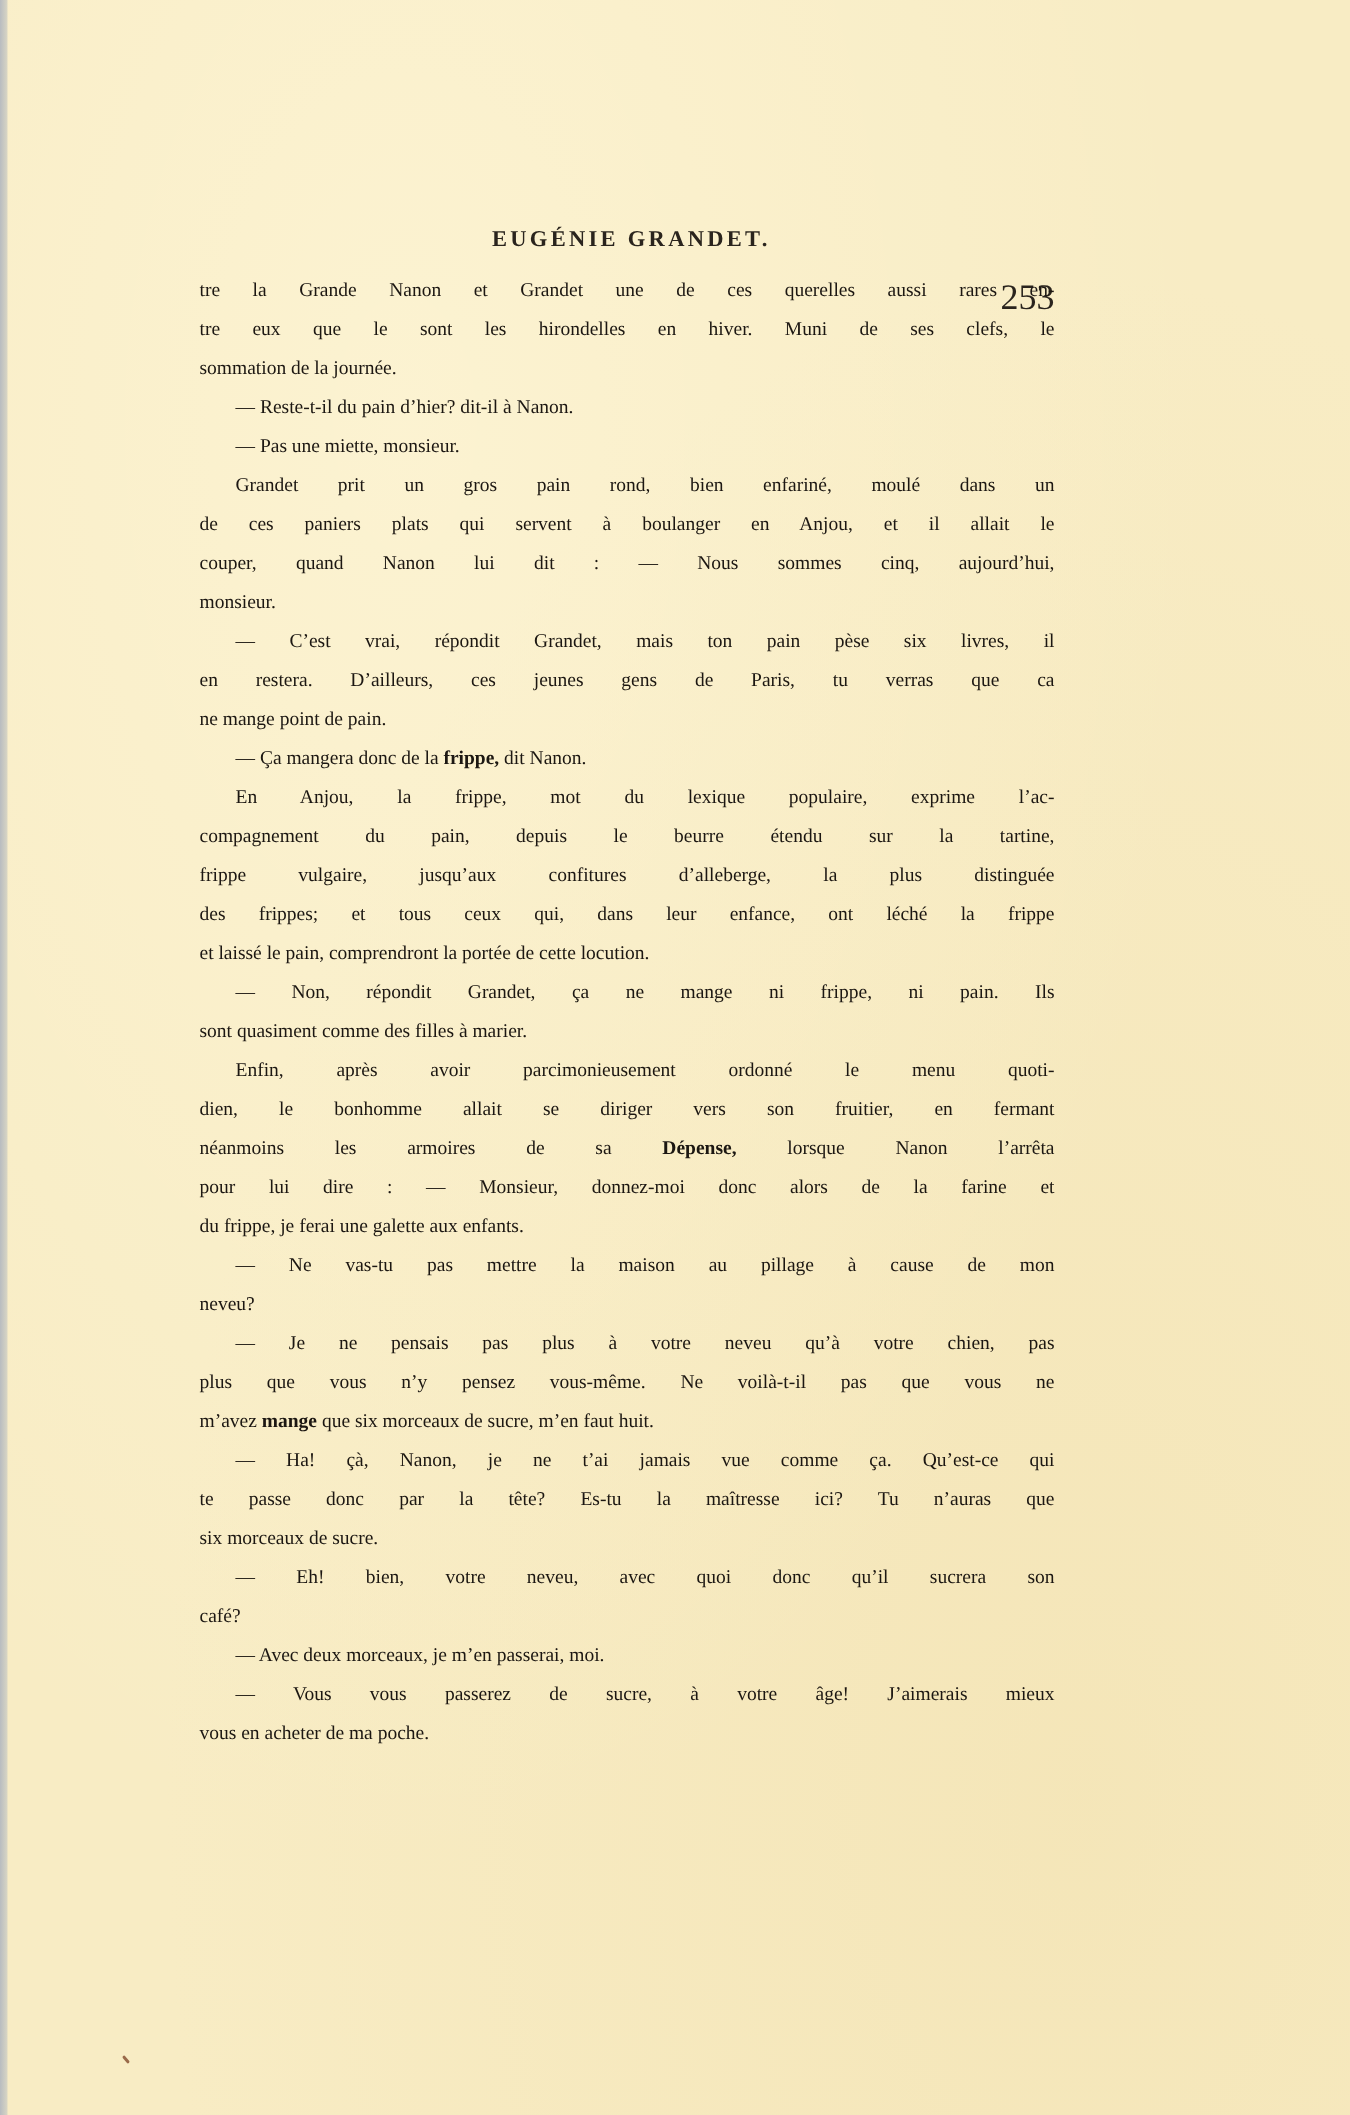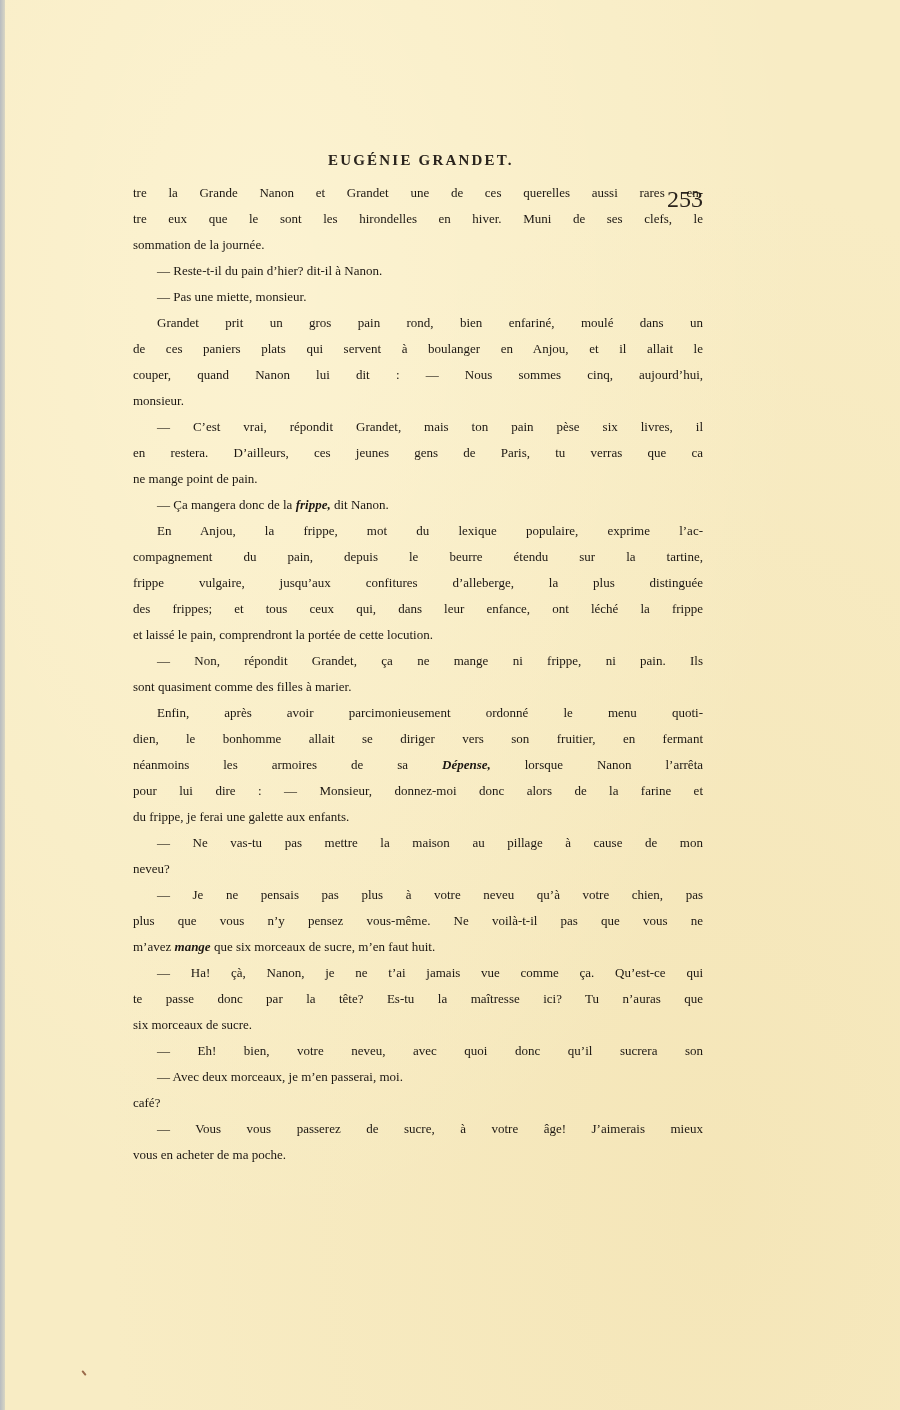--- a/index.html
+++ b/index.html
@@ -73,21 +73,20 @@
     text-align: justify;
     overflow: visible;
   }
   .line.last {
     text-align-last: left;
   }
   .line.indent {
     padding-left: 24px;
   }
   .line span.it {
-    font-style: italic;
     font-weight: bold;
     margin-top: 11px;
   }
   .speck {
     position: absolute;
     width: 2px; height: 6px;
     background: #9a6a4a;
     transform: rotate(-40deg);
     left: 83px; top: 1370px;
     border-radius: 1px;
@@ -132,20 +131,20 @@
       <span class="line last">du frippe, je ferai une galette aux enfants.</span>
       <span class="line indent">— Ne vas-tu pas mettre la maison au pillage à cause de mon</span>
       <span class="line last">neveu?</span>
       <span class="line indent">— Je ne pensais pas plus à votre neveu qu’à votre chien, pas</span>
       <span class="line">plus que vous n’y pensez vous-même. Ne voilà-t-il pas que vous ne</span>
       <span class="line last"><span>m’avez </span><span class="it">mange</span><span> que six morceaux de sucre, m’en faut huit.</span></span>
       <span class="line indent">— Ha! çà, Nanon, je ne t’ai jamais vue comme ça. Qu’est-ce qui</span>
       <span class="line">te passe donc par la tête? Es-tu la maîtresse ici? Tu n’auras que</span>
       <span class="line last">six morceaux de sucre.</span>
       <span class="line indent">— Eh! bien, votre neveu, avec quoi donc qu’il sucrera son</span>
+      <span class="line last">café?</span>
       <span class="line indent last">— Avec deux morceaux, je m’en passerai, moi.</span>
-      <span class="line last">café?</span>
       <span class="line indent">— Vous vous passerez de sucre, à votre âge! J’aimerais mieux</span>
       <span class="line last">vous en acheter de ma poche.</span>
     </div>
 
   <div class="speck"></div>
 </div>
 
 </body></html>

